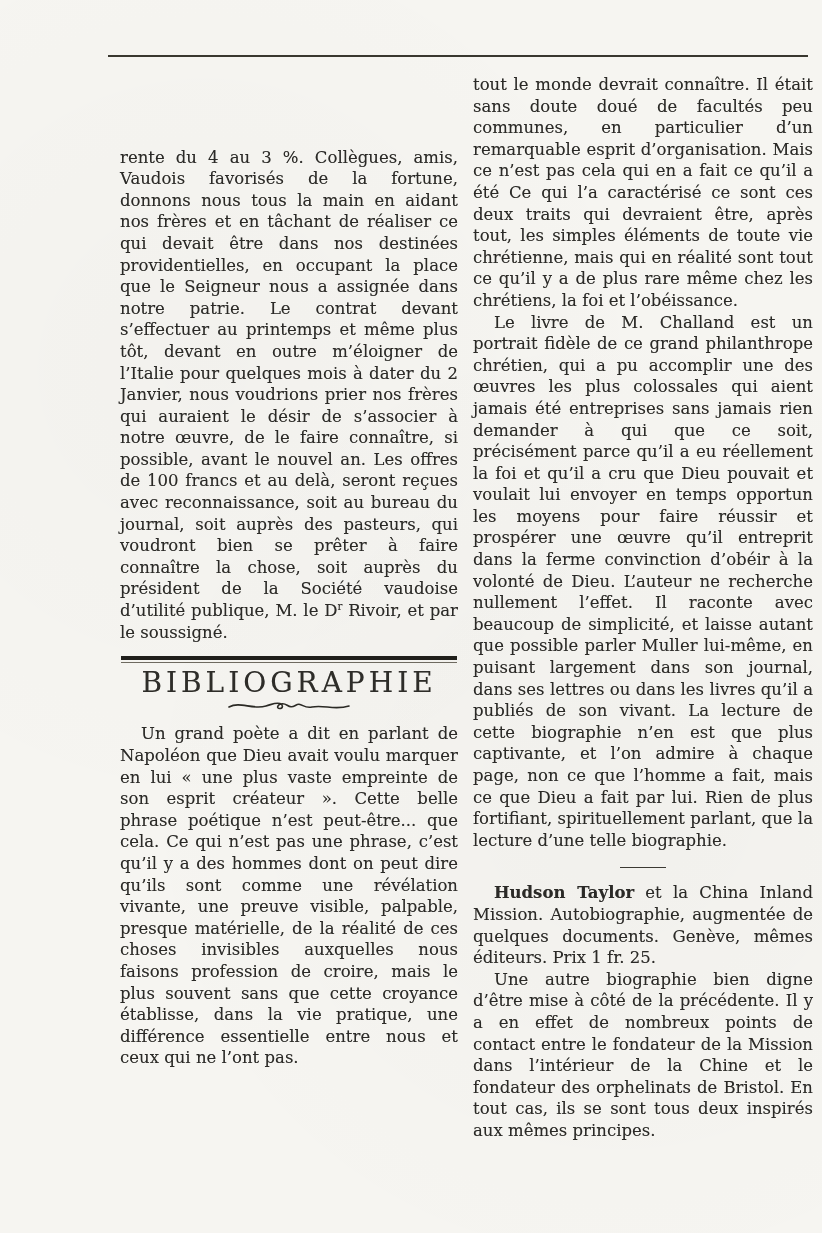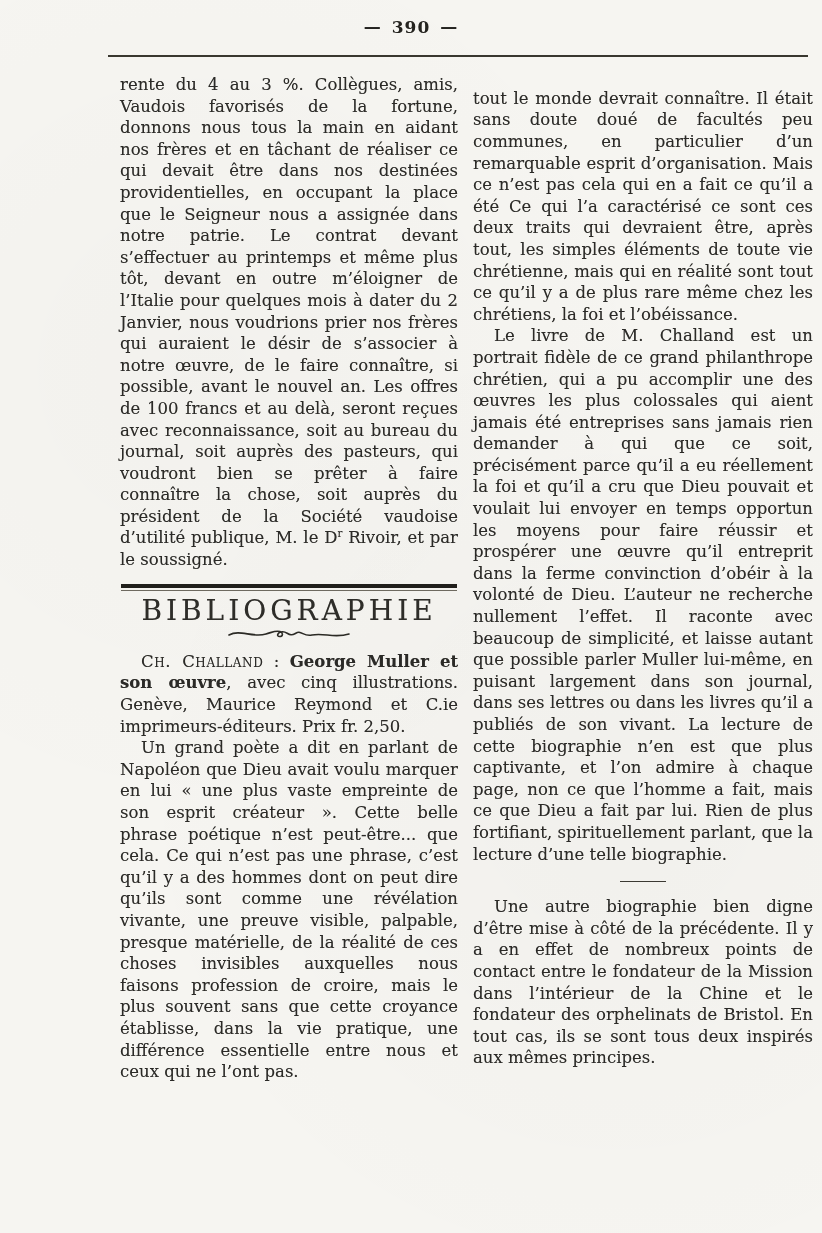--- a/index.html
+++ b/index.html
@@ -70,36 +70,33 @@
   .ornament svg { display: inline-block; vertical-align: middle; }
   .short-rule {
     width: 46px; height: 0; border-top: 1.5px solid #3b3933;
     margin: 16px auto 14px auto;
   }
 </style>
 </head>
 <body>
 
 <div class="page">
-  <div class="page-header">
-    <span class="dash">—</span><span>390</span><span class="dash">—</span>
-  </div>
   <div class="header-rule"></div>
   <div class="columns">
     <div class="col col-left" id="col-left">
         <p class="para"><span class="seg-plain">rente du 4 au 3 %. Collègues, amis, Vaudois favorisés de la fortune, donnons nous tous la main en aidant nos frères et en tâchant de réaliser ce qui devait être dans nos destinées providentielles, en occupant la place que le Seigneur nous a assignée dans notre patrie. Le contrat devant s’effectuer au printemps et même plus tôt, devant en outre m’éloigner de l’Italie pour quelques mois à dater du 2 Janvier, nous voudrions prier nos frères qui auraient le désir de s’associer à notre œuvre, de le faire connaître, si possible, avant le nouvel an. Les offres de 100 francs et au delà, seront reçues avec reconnaissance, soit au bureau du journal, soit auprès des pasteurs, qui voudront bien se prêter à faire connaître la chose, soit auprès du président de la Société vaudoise d’utilité publique, M. le D</span><span class="seg-sup">r</span><span class="seg-plain"> Rivoir, et par le soussigné.</span></p>
         <div class="thick-rule"></div>
         <h1 class="section-title">BIBLIOGRAPHIE</h1>
         <div class="ornament"><svg width="126" height="16" viewBox="0 0 126 16" xmlns="http://www.w3.org/2000/svg">
             <path d="M3 9 C 14 3, 26 12, 40 8 C 46 6.4, 50 4, 54 5.6 C 57.5 7, 57 10.5, 53.5 10.5 C 50.5 10.5, 51 6.5, 56 5.8 C 60 5.2, 61.5 8.5, 65 8.8 C 68.5 9.1, 70 6, 73 6.2 C 77 6.6, 79 10.5, 86 9 C 98 6.4, 108 12.6, 123 8" fill="none" stroke="#2b2a25" stroke-width="1.6" stroke-linecap="round"></path>
           </svg></div>
-        <p class="para indent"><span class="seg-smallcaps">Ch. Challand</span><span class="seg-plain"> : </span><span class="seg-bold">George Muller et son œuvre</span><span class="seg-plain">, avec cinq illustrations. Genève, Maurice Reymond et C.ie imprimeurs-éditeurs. Prix fr. 2,50.</span></p>
         <p class="para indent"><span class="seg-plain">Un grand poète a dit en parlant de Napoléon que Dieu avait voulu marquer en lui « une plus vaste empreinte de son esprit créateur ». Cette belle phrase poétique n’est peut-être... que cela. Ce qui n’est pas une phrase, c’est qu’il y a des hommes dont on peut dire qu’ils sont comme une révélation vivante, une preuve visible, palpable, presque matérielle, de la réalité de ces choses invisibles auxquelles nous faisons profession de croire, mais le plus souvent sans que cette croyance établisse, dans la vie pratique, une différence essentielle entre nous et ceux qui ne l’ont pas.</span></p>
       </div>
     <div class="divider"></div>
     <div class="col col-right" id="col-right">
         <p class="para"><span class="seg-plain">tout le monde devrait connaître. Il était sans doute doué de facultés peu communes, en particulier d’un remarquable esprit d’organisation. Mais ce n’est pas cela qui en a fait ce qu’il a été Ce qui l’a caractérisé ce sont ces deux traits qui devraient être, après tout, les simples éléments de toute vie chrétienne, mais qui en réalité sont tout ce qu’il y a de plus rare même chez les chrétiens, la </span><span class="seg-italic">foi</span><span class="seg-plain"> et l’</span><span class="seg-italic">obéissance</span><span class="seg-plain">.</span></p>
         <p class="para indent"><span class="seg-plain">Le livre de M. Challand est un portrait fidèle de ce grand philanthrope chrétien, qui a pu accomplir une des œuvres les plus colossales qui aient jamais été entreprises sans jamais rien demander à qui que ce soit, précisément parce qu’il a eu </span><span class="seg-italic">réellement</span><span class="seg-plain"> la foi et qu’il a cru que Dieu </span><span class="seg-italic">pouvait</span><span class="seg-plain"> et </span><span class="seg-italic">voulait</span><span class="seg-plain"> lui envoyer en temps opportun les moyens pour faire réussir et prospérer une œuvre qu’il entreprit dans la ferme convinction d’</span><span class="seg-italic">obéir</span><span class="seg-plain"> à la volonté de Dieu. L’auteur ne recherche nullement l’effet. Il raconte avec beaucoup de simplicité, et laisse autant que possible parler Muller lui-même, en puisant largement dans son journal, dans ses lettres ou dans les livres qu’il a publiés de son vivant. La lecture de cette biographie n’en est que plus captivante, et l’on admire à chaque page, non ce que l’homme a fait, mais ce que Dieu a fait par lui. Rien de plus fortifiant, spirituellement parlant, que la lecture d’une telle biographie.</span></p>
         <div class="short-rule"></div>
+        <p class="para indent"><span class="seg-bold">Hudson Taylor</span><span class="seg-plain"> et la </span><span class="seg-italic">China Inland Mission</span><span class="seg-plain">. Autobiographie, augmentée de quelques documents. Genève, mêmes éditeurs. Prix 1 fr. 25.</span></p>
         <p class="para indent"><span class="seg-plain">Une autre biographie bien digne d’être mise à côté de la précédente. Il y a en effet de nombreux points de contact entre le fondateur de la </span><span class="seg-italic">Mission dans l’intérieur de la Chine</span><span class="seg-plain"> et le fondateur des orphelinats de Bristol. En tout cas, ils se sont tous deux inspirés aux mêmes principes.</span></p>
       </div>
   </div>
 </div>
 
 </body></html>

